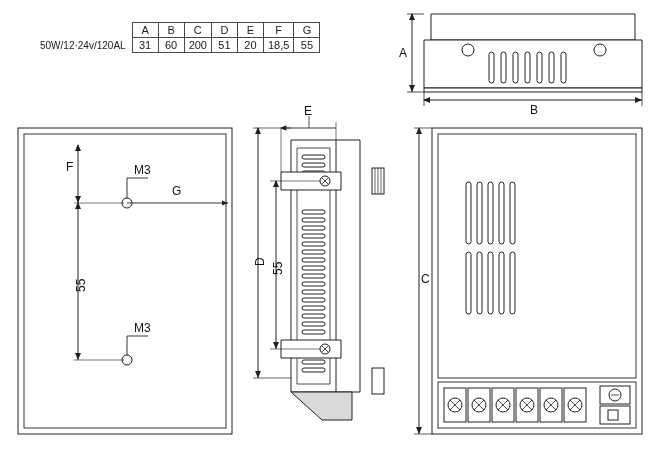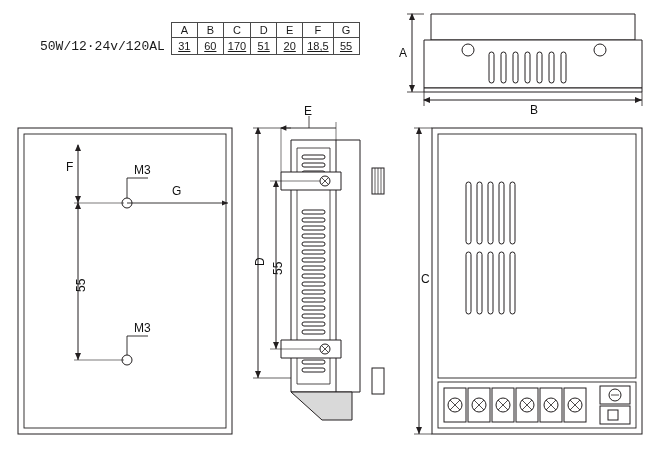--- a/index.html
+++ b/index.html
@@ -38,29 +38,27 @@
     text-align: center;
     font-weight: normal;
     height: 15px;
     box-sizing: border-box;
   }
   .spec-table .rowhead {
     border: none;
     text-align: left;
     padding-right: 6px;
     white-space: nowrap;
-    font-size: 13px;
-    font-family: Liberation Mono, monospace;
+    font-size: 10px;
   }
   .spec-table .corner {
     border: none;
   }
   .spec-table td.val {
     min-width: 26px;
-    text-decoration: underline;
   }
   .lbl {
     position: absolute;
     font-size: 12px;
     color: #111111;
     white-space: nowrap;
   }
   .lbl.vert {
     transform: rotate(-90deg);
     transform-origin: left top;
@@ -82,21 +80,21 @@
         <th class="val">E</th>
         <th class="val">F</th>
         <th class="val">G</th>
       </tr>
     </thead>
     <tbody>
       <tr>
         <td class="rowhead">50W/12·24v/120AL</td>
         <td class="val">31</td>
         <td class="val">60</td>
-        <td class="val">170</td>
+        <td class="val">200</td>
         <td class="val">51</td>
         <td class="val">20</td>
         <td class="val">18,5</td>
         <td class="val">55</td>
       </tr>
     </tbody>
   </table>
 
   <svg class="layer" viewBox="0 0 659 451">
     <defs>

